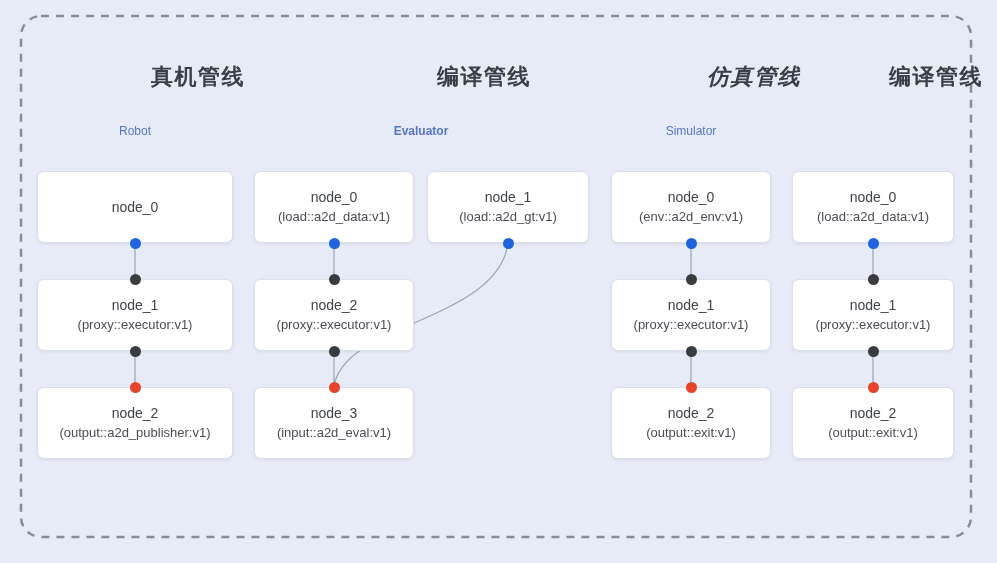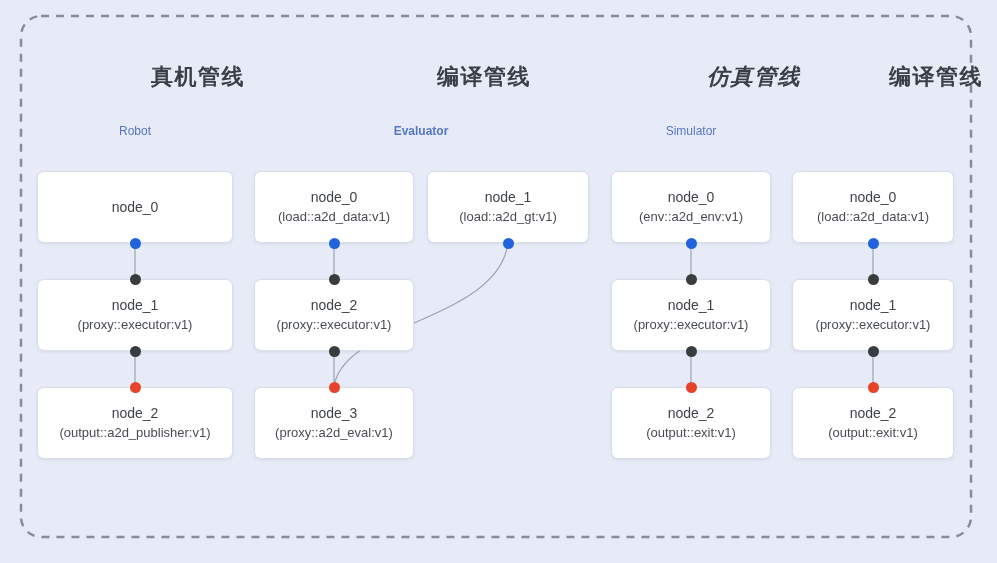--- a/index.html
+++ b/index.html
@@ -65,21 +65,21 @@
     </div>
     <div class="port" style="left: 502.5px; top: 237.5px; background: rgb(32, 99, 221);"></div>
     <div class="nodebox" style="left: 254px; top: 279px; width: 160px;">
       <div class="node-name">node_2</div>
       <div class="node-type">(proxy::executor:v1)</div>
     </div>
     <div class="port" style="left: 328.5px; top: 273.5px; background: rgb(58, 61, 64);"></div>
     <div class="port" style="left: 328.5px; top: 345.5px; background: rgb(58, 61, 64);"></div>
     <div class="nodebox" style="left: 254px; top: 387px; width: 160px;">
       <div class="node-name">node_3</div>
-      <div class="node-type">(proxy::a2d_eval:v1)</div>
+      <div class="node-type">(input::a2d_eval:v1)</div>
     </div>
     <div class="port" style="left: 328.5px; top: 381.5px; background: rgb(230, 67, 42);"></div>
     <div class="header-cn" style="left: 581px; color: rgb(58, 62, 69); font-style: italic;">仿真管线</div>
     <div class="header-en" style="left: 581px; color: rgb(85, 119, 200);">Simulator</div>
     <div class="nodebox" style="left: 611px; top: 171px; width: 160px;">
       <div class="node-name">node_0</div>
       <div class="node-type">(env::a2d_env:v1)</div>
     </div>
     <div class="port" style="left: 685.5px; top: 237.5px; background: rgb(32, 99, 221);"></div>
     <div class="nodebox" style="left: 611px; top: 279px; width: 160px;">

